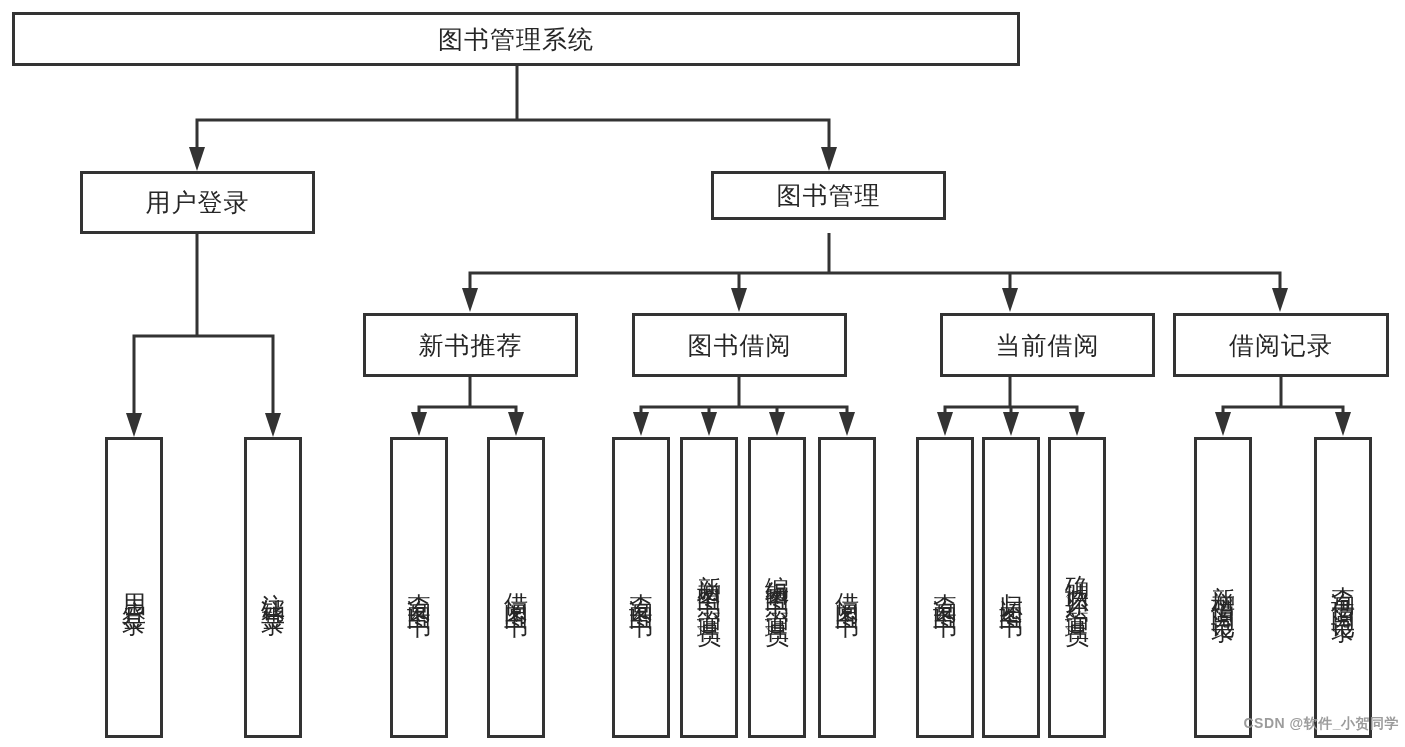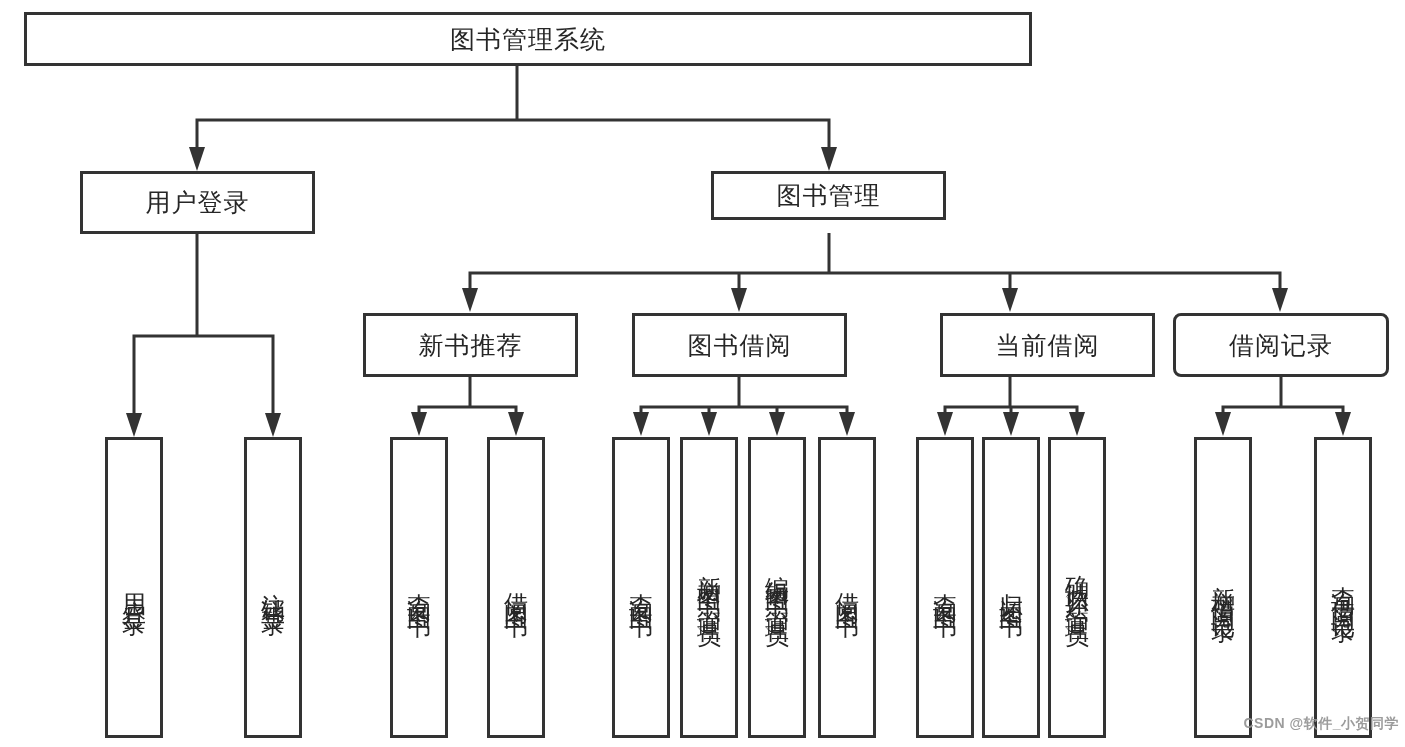--- a/index.html
+++ b/index.html
@@ -97,41 +97,41 @@
       <polygon points="769,412 785,412 777,436"></polygon>
       <polygon points="839,412 855,412 847,436"></polygon>
       <polygon points="937,412 953,412 945,436"></polygon>
       <polygon points="1003,412 1019,412 1011,436"></polygon>
       <polygon points="1069,412 1085,412 1077,436"></polygon>
       <polygon points="1215,412 1231,412 1223,436"></polygon>
       <polygon points="1335,412 1351,412 1343,436"></polygon>
     </g>
   </svg>
 
-  <div class="node hnode" style="left:12px; top:12px; width:1008px; height:54px;margin-left:12px;">
+  <div class="node hnode" style="left:12px; top:12px; width:1008px; height:54px;">
     <span>图书管理系统</span>
   </div>
 
   <div class="node hnode" style="left:80px; top:171px; width:235px; height:63px;">
     <span>用户登录</span>
   </div>
   <div class="node hnode" style="left:711px; top:171px; width:235px; height:49px;">
     <span>图书管理</span>
   </div>
 
   <div class="node hnode" style="left:363px; top:313px; width:215px; height:64px;">
     <span>新书推荐</span>
   </div>
   <div class="node hnode" style="left:632px; top:313px; width:215px; height:64px;text-align:center;">
     <span>图书借阅</span>
   </div>
   <div class="node hnode" style="left:940px; top:313px; width:215px; height:64px;">
     <span>当前借阅</span>
   </div>
-  <div class="node hnode" style="left:1173px; top:313px; width:216px; height:64px;border-radius:8px;">
+  <div class="node hnode" style="left:1173px; top:313px; width:216px; height:64px;">
     <span>借阅记录</span>
   </div>
 
   <div class="node vnode" style="left:105px; top:437px; width:58px; height:301px;">
     <span>用户登录</span>
   </div>
   <div class="node vnode" style="left:244px; top:437px; width:58px; height:301px;">
     <span>注销登录</span>
   </div>
 

